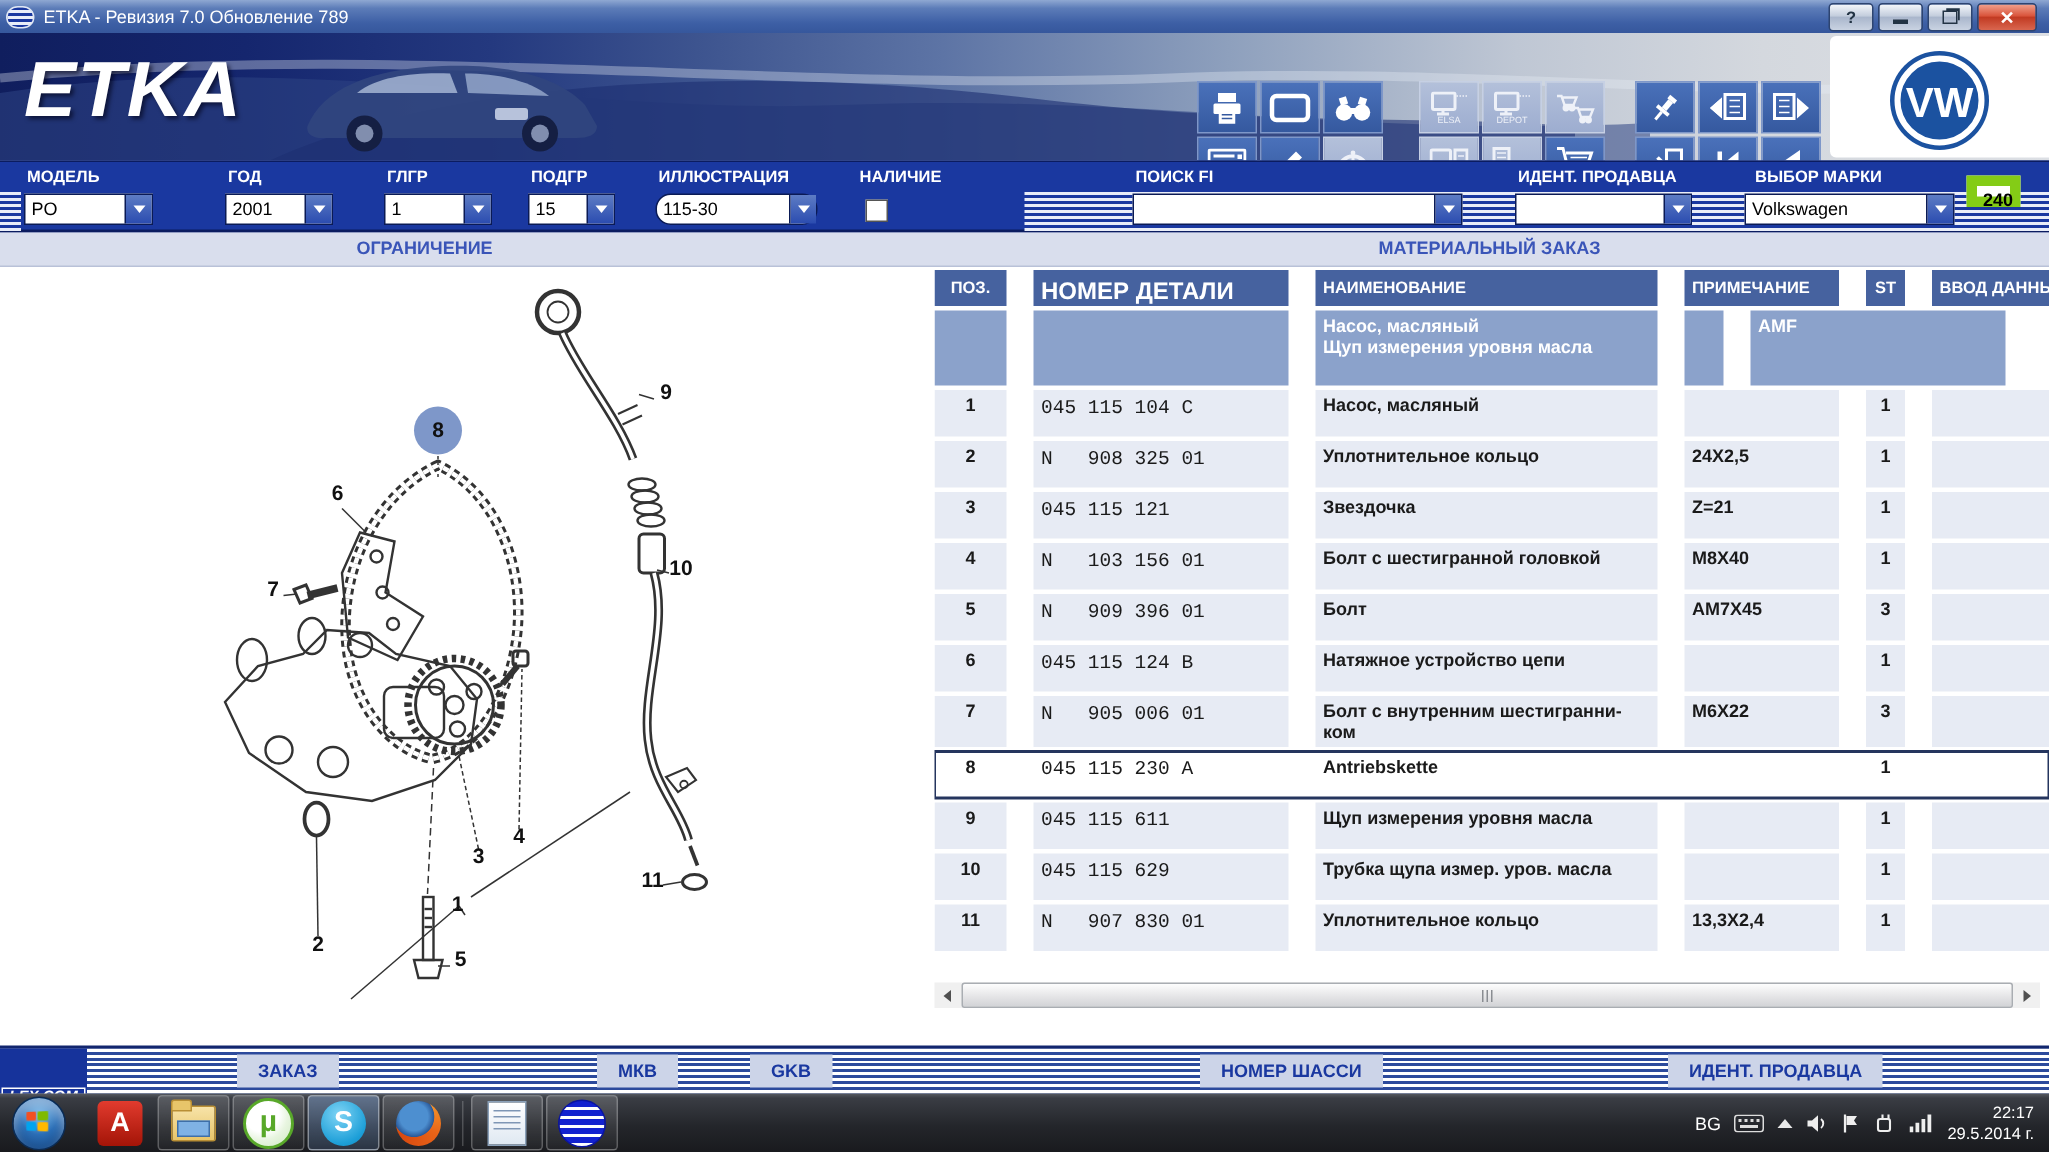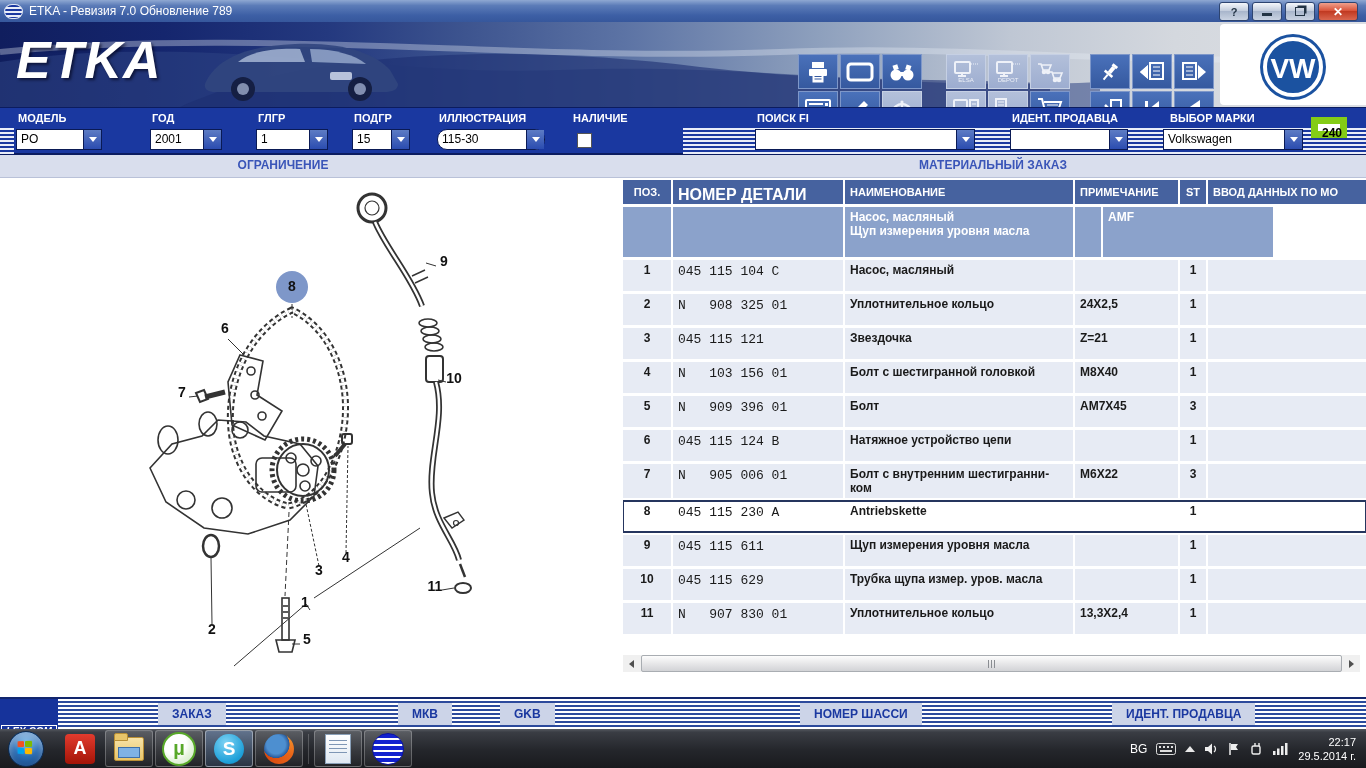--- a/index.html
+++ b/index.html
@@ -60,21 +60,21 @@
     border-bottom:1px solid #b9c1d8;}
   .sectionbar .sec{position:absolute;top:3px;font-size:12px;font-weight:700;color:#3a55b8;}
   .sec.left{left:0;width:566px;text-align:center;}
   .sec.right{left:620px;width:746px;text-align:center;}
 
   
   .diagram{position:absolute;left:8px;top:178px;width:610px;height:512px;background:#fff;}
 
   
   .ptable{position:absolute;left:623px;top:180px;width:743px;height:466px;overflow:hidden;}
-  .trow{display:flex;gap:2px;margin-bottom:3px;}
+  .trow{display:flex;gap:18px;margin-bottom:3px;}
   .cell{box-sizing:border-box;padding:3px 5px;font-size:12px;}
   .c-pos{width:48px;text-align:center;font-weight:700;flex:none;}
   .c-part{width:170px;font-family:"Liberation Mono","DejaVu Sans Mono",monospace;font-size:13px;
           white-space:pre;flex:none;padding-top:4px;}
   .c-name{width:228px;font-weight:700;white-space:pre-line;flex:none;}
   .c-note{width:103px;font-weight:700;flex:none;}
   .c-st{width:26px;text-align:center;font-weight:700;flex:none;}
   .c-mo{width:170px;flex:none;}
   .thead .cell{background:#46629f;color:#fff;font-size:11px;font-weight:700;height:24px;padding-top:6px;white-space:nowrap;overflow:hidden;}
   .grow .cell{background:#8ba2cb;color:#fff;min-height:50px;font-weight:700;}

